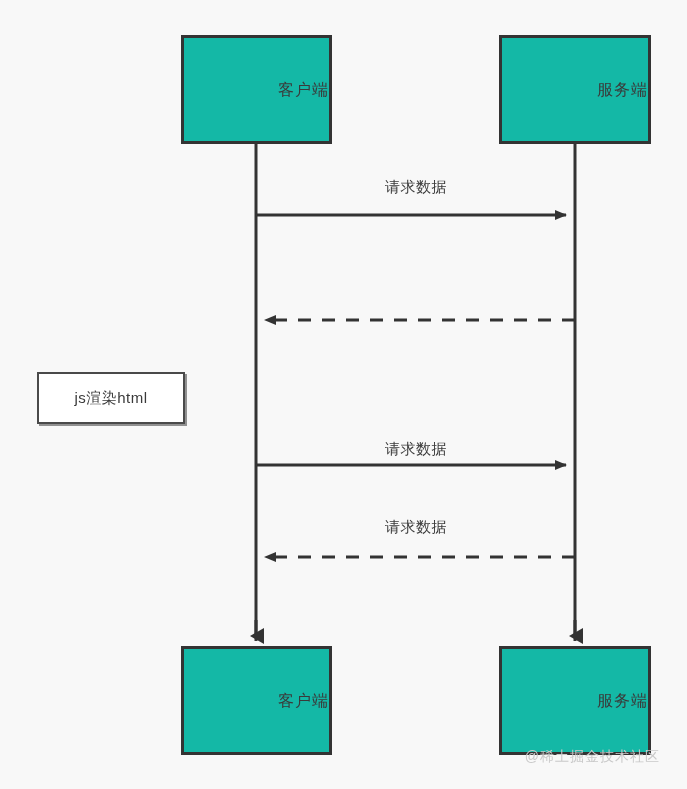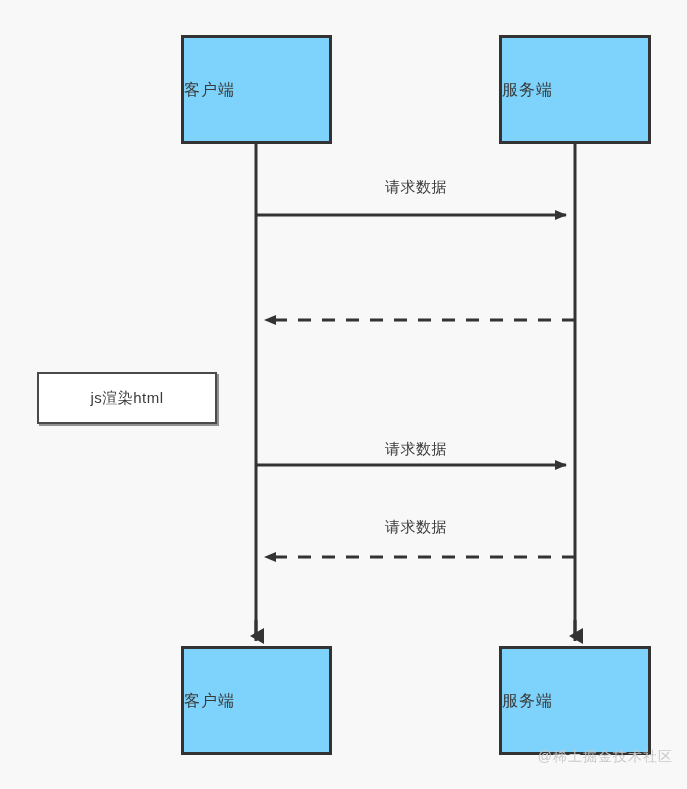--- a/index.html
+++ b/index.html
@@ -23,45 +23,45 @@
   .svg-layer {
     position: absolute;
     left: 0;
     top: 0;
     width: 687px;
     height: 789px;
   }
   
   .actor-box {
     position: absolute;
-    background: #7dd3fc;
+    background: #14b8a6;
     border: 3px solid #333333;
     box-sizing: border-box;
     display: flex;
     align-items: center;
-    justify-content: flex-start;
+    justify-content: flex-end;
   }
   .actor-label {
     font-size: 16px;
     color: #3a3a3a;
     letter-spacing: 1px;
     line-height: 1;
     white-space: nowrap;
   }
   #actor-client-top   { left: 181px; top: 35px;  width: 151px; height: 109px; }
   #actor-server-top   { left: 499px; top: 35px;  width: 152px; height: 109px; }
   #actor-client-bottom{ left: 181px; top: 646px; width: 151px; height: 109px; }
   #actor-server-bottom{ left: 499px; top: 646px; width: 152px; height: 109px; }
 
   
   #note-js-render {
     position: absolute;
     left: 37px;
     top: 372px;
-    width: 180px;
+    width: 148px;
     height: 52px;
     background: #ffffff;
     border: 2px solid #4a4a4a;
     box-sizing: border-box;
     display: flex;
     align-items: center;
     justify-content: center;
     box-shadow: 2px 2px 0 rgba(60,60,60,0.55);
   }
   #note-js-render .note-label {
@@ -81,21 +81,21 @@
     transform: translateX(-50%);
   }
   #msg-label-0 { left: 416px; top: 178px; }
   #msg-label-1 { left: 416px; top: 283px; }
   #msg-label-2 { left: 416px; top: 440px; }
   #msg-label-3 { left: 416px; top: 518px; }
 
   
   #watermark {
     position: absolute;
-    right: 14px;
+    right: 27px;
     top: 748px;
     font-size: 14px;
     color: #c9c9c9;
     letter-spacing: 1px;
     white-space: nowrap;
   }
 </style>
 </head>
 <body>
 

